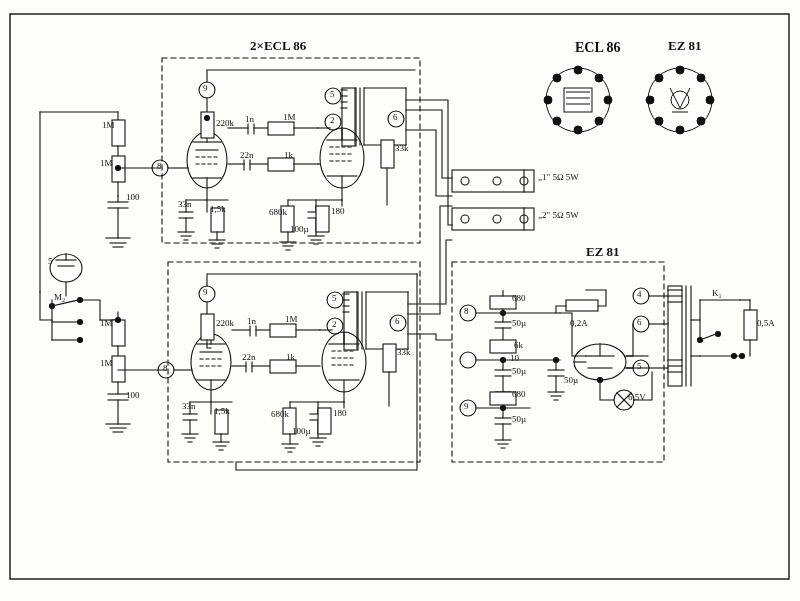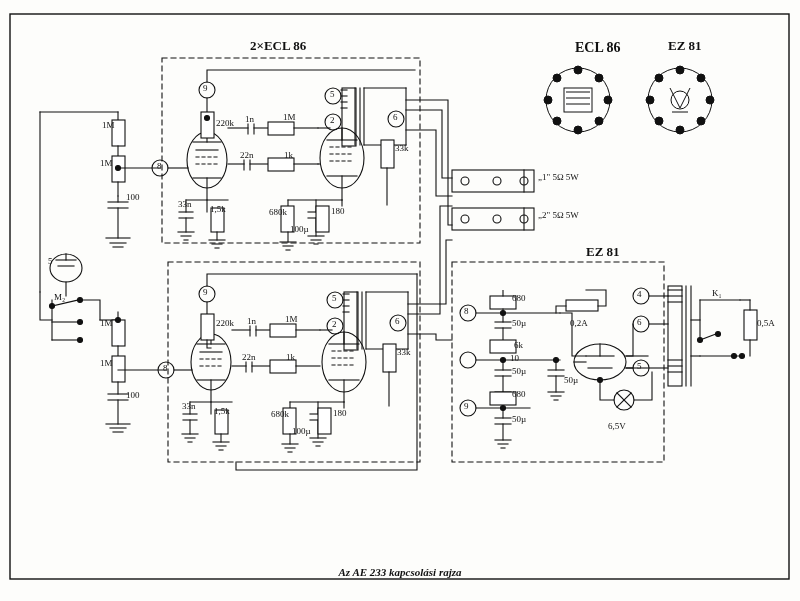--- a/index.html
+++ b/index.html
@@ -491,18 +491,17 @@
   <div class="lbl" style="left:637px;top:361px;font-size:9px;">5</div>
 
   <div class="lbl" style="left:570px;top:318px;font-size:9px;">0,2A</div>
   <div class="lbl" style="left:512px;top:293px;font-size:9px;">680</div>
   <div class="lbl" style="left:512px;top:318px;font-size:9px;">50µ</div>
   <div class="lbl" style="left:514px;top:340px;font-size:9px;">6k</div>
   <div class="lbl" style="left:512px;top:366px;font-size:9px;">50µ</div>
   <div class="lbl" style="left:512px;top:389px;font-size:9px;">680</div>
   <div class="lbl" style="left:512px;top:414px;font-size:9px;">50µ</div>
   <div class="lbl" style="left:564px;top:375px;font-size:9px;">50µ</div>
-  <div class="lbl" style="left:608px;top:392px;font-size:9px;margin-top:29px;">6,5V</div>
+  <div class="lbl" style="left:628px;top:392px;font-size:9px;">6,5V</div>
   <div class="lbl" style="left:712px;top:288px;font-size:9px;">K₁</div>
   <div class="lbl" style="left:757px;top:318px;font-size:9px;">0,5A</div>
 
-  <div class="cap" style="top:566px;">Az AE 233 kapcsolási rajza</div>
 </div>
 
 </body></html>

